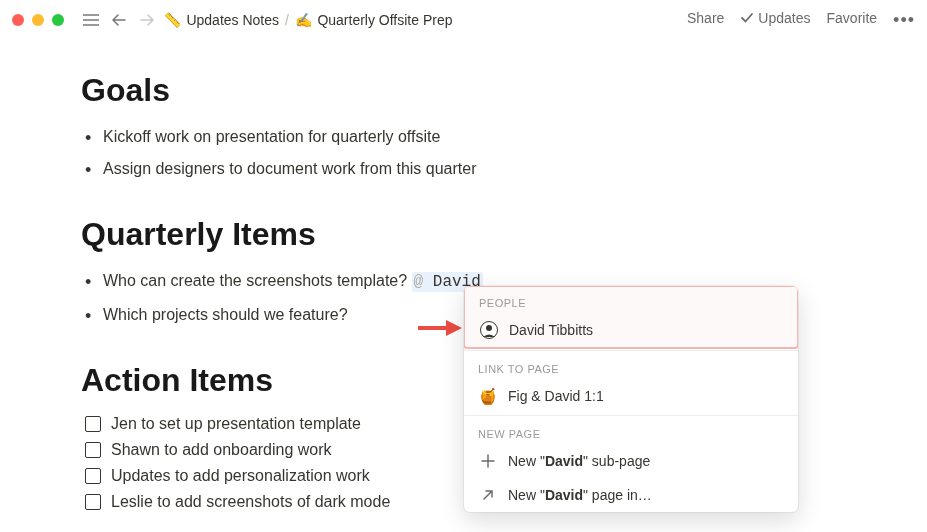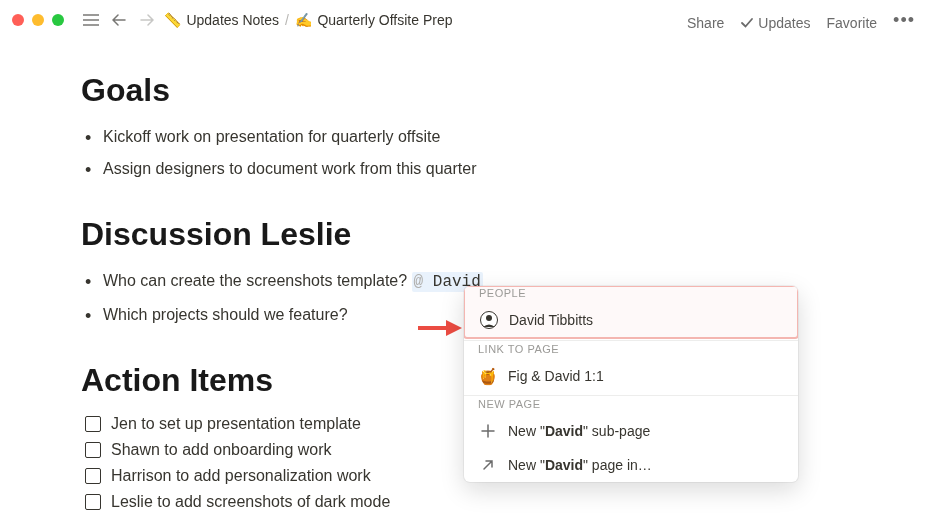--- a/index.html
+++ b/index.html
@@ -65,21 +65,21 @@
       display: flex;
       align-items: center;
       gap: 5px;
       cursor: pointer;
     }
     .topbar-spacer {
       flex: 1;
     }
     .topbar-actions {
       display: flex;
-      align-items: flex-end;
+      align-items: flex-start;
       gap: 16px;
       color: #6b6b6b;
       font-size: 14px;
     }
     .topbar-action {
       display: flex;
       align-items: center;
       gap: 4px;
       cursor: pointer;
     }
@@ -161,21 +161,21 @@
       border-radius: 6px;
       box-shadow: 0 0 0 1px rgba(15,15,15,0.05), 0 8px 24px rgba(15,15,15,0.15);
       overflow: hidden;
       font-size: 14px;
     }
     .popover-section-label {
       font-size: 11px;
       letter-spacing: 0.5px;
       color: #9b9a97;
       font-weight: 500;
-      padding: 0 14px 4px 14px;
+      padding: 10px 14px 4px 14px;
     }
     .popover-item {
       display: flex;
       align-items: center;
       gap: 10px;
       padding: 7px 14px;
       cursor: pointer;
     }
     .popover-highlight {
       border: 2px solid #f4b6b1;
@@ -256,41 +256,41 @@
 </div>
 
 <div class="content">
 
   <h1>Goals</h1>
   <ul class="bullets">
     <li>Kickoff work on presentation for quarterly offsite</li>
     <li>Assign designers to document work from this quarter</li>
   </ul>
 
-  <h1 style="margin-top:32px">Discussion Leslie</h1>
+  <h1 style="margin-top:32px">Quarterly Items</h1>
   <ul class="bullets">
     <li>
       <span>Who can create the screenshots template? </span><span class="mention-wrap"><span class="mention-at">@ </span><span>David</span></span>
     </li>
     <li>Which projects should we feature?</li>
   </ul>
 
   <h1 style="margin-top:32px">Action Items</h1>
   <ul class="checklist">
     <li>
         <span class="chk"></span>
         <span>Jen to set up presentation template</span>
       </li>
     <li>
         <span class="chk"></span>
         <span>Shawn to add onboarding work</span>
       </li>
     <li>
         <span class="chk"></span>
-        <span>Harrison to add personalization work</span>
+        <span>Updates to add personalization work</span>
       </li>
     <li>
         <span class="chk"></span>
         <span>Leslie to add screenshots of dark mode</span>
       </li>
   </ul>
 
 </div>
 
 <div class="arrow">

